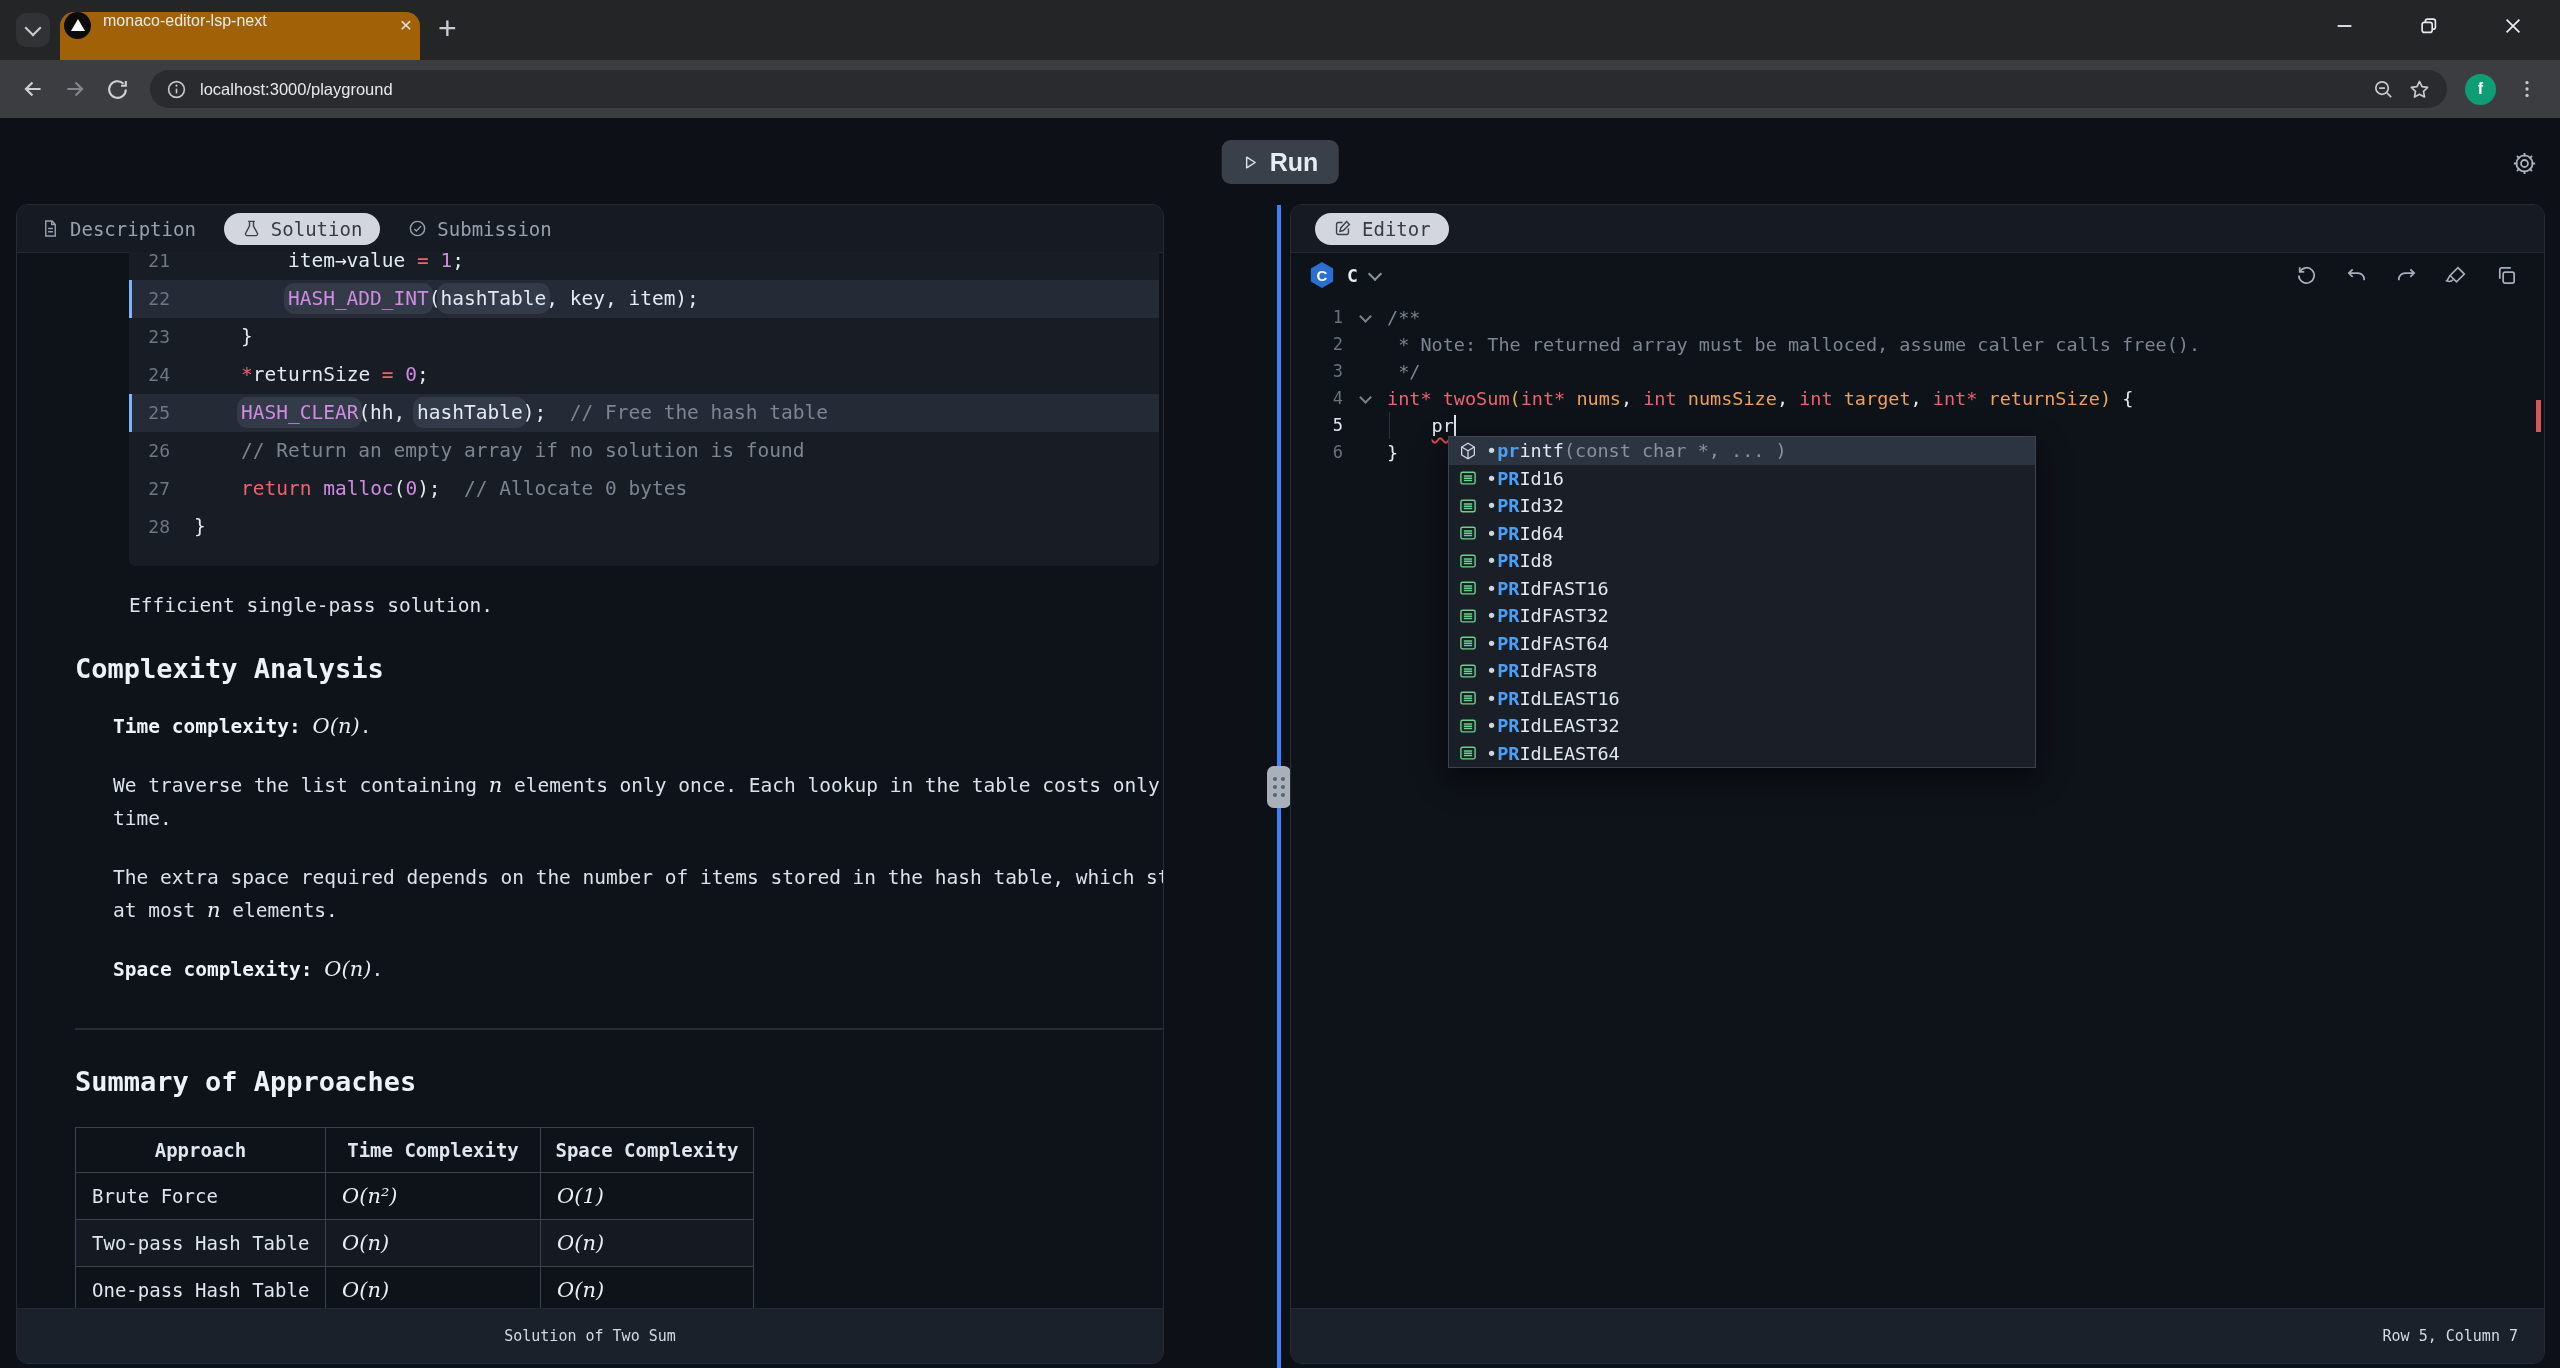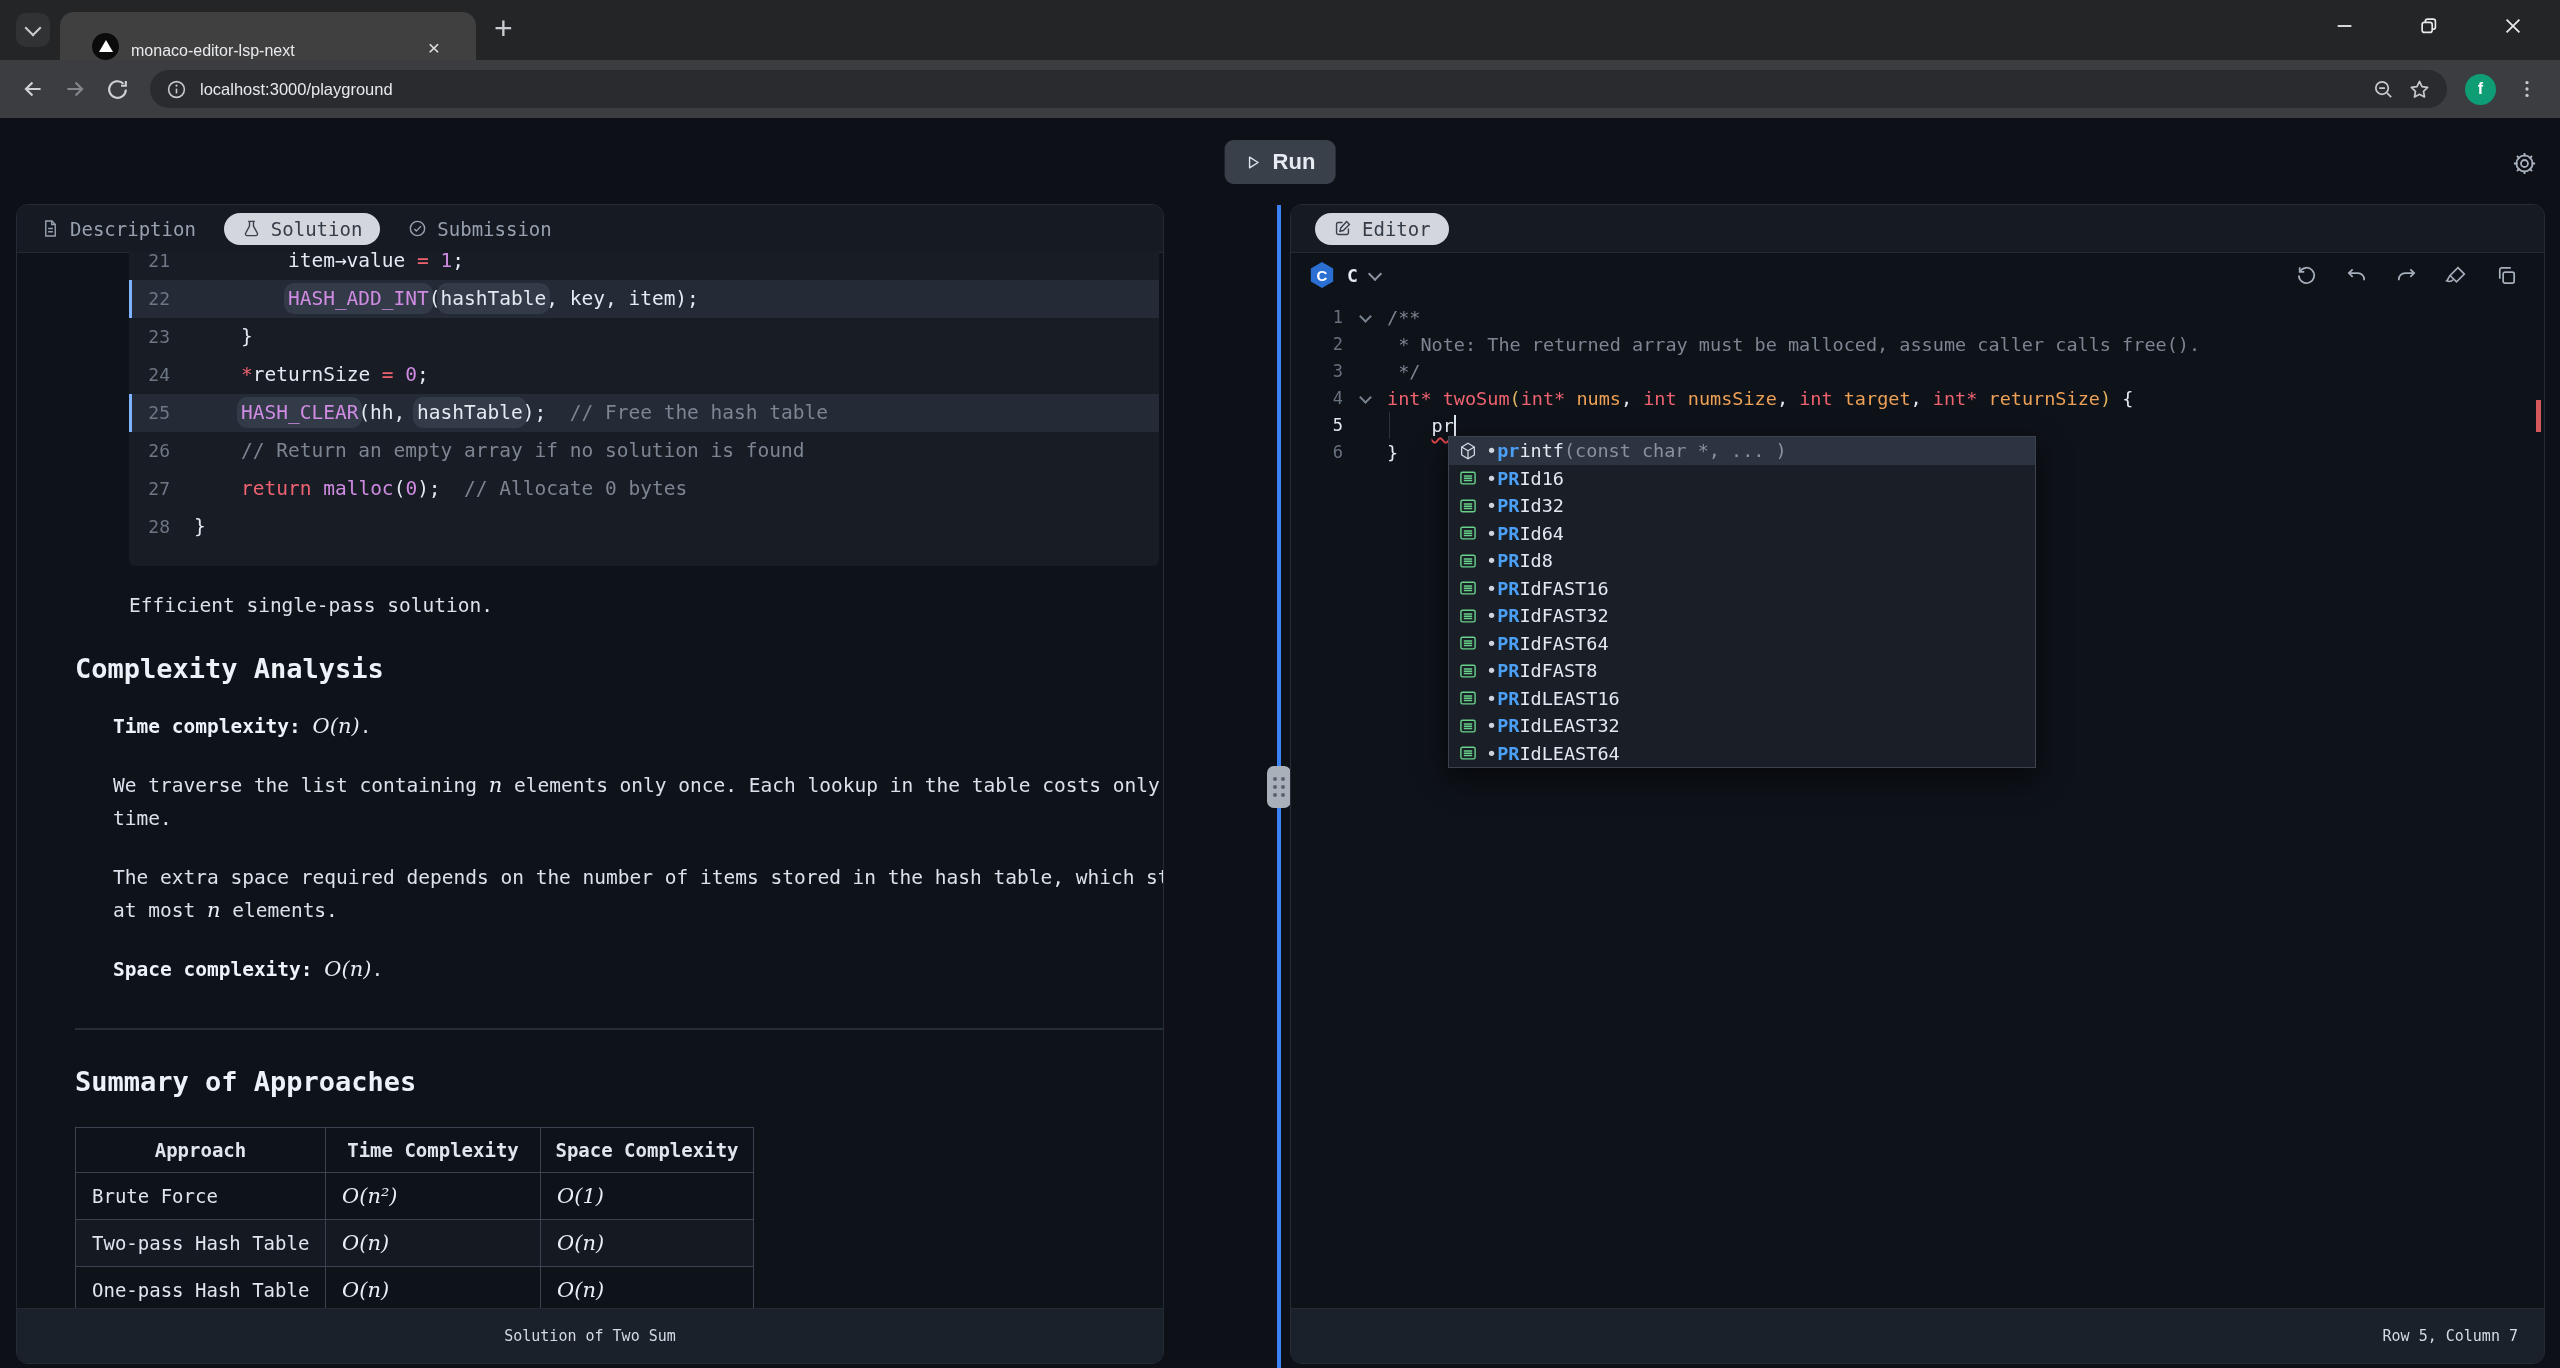--- a/index.html
+++ b/index.html
@@ -6,22 +6,22 @@
   #screen{position:relative;width:2560px;height:1368px;background:#0d1117;overflow:hidden;
           font-family:"Liberation Sans",sans-serif;-webkit-font-smoothing:antialiased;}
   svg{display:block}
 
   
   .tabstrip{height:60px;background:#232527;display:flex;align-items:flex-end;}
   .tab-search{width:34px;height:34px;margin:0 0 13px 16px;border-radius:10px;background:#303234;
               display:flex;align-items:center;justify-content:center;}
   .chev{width:10px;height:10px;border-right:2.5px solid #c9ccd1;border-bottom:2.5px solid #c9ccd1;
         transform:rotate(45deg);margin-top:-5px;}
-  .tab{width:352px;height:48px;background:#404040;border-radius:14px 14px 0 0;display:flex;
-       align-items:flex-end;padding:0 32px;margin-left:10px;}
+  .tab{width:352px;height:48px;background:#a16207;border-radius:14px 14px 0 0;display:flex;
+       align-items:flex-start;padding:0 4px;margin-left:10px;}
   .favicon{width:27px;height:27px;border-radius:50%;background:#0b0b0c;display:flex;align-items:center;
            justify-content:center;flex:none;}
   .favicon .tri{width:0;height:0;border-left:7px solid transparent;border-right:7px solid transparent;
                 border-bottom:12px solid #fff;margin-top:-2px;}
   .tab-title{margin-left:12px;color:#e8eaed;font-size:16px;flex:1;white-space:nowrap;overflow:hidden;}
   .tab-close{color:#dfe2e6;font-size:21px;line-height:1;padding:2px 4px;}
   .newtab{color:#c9ccd1;font-size:32px;font-weight:300;margin:0 0 16px 18px;line-height:1;}
   .win{margin-left:auto;display:flex;align-items:center;gap:62px;padding-right:36px;align-self:center;margin-bottom:8px;}
 
   .toolbar{height:58px;background:#3b3d40;display:flex;align-items:center;padding:0 12px;}
@@ -30,21 +30,21 @@
            align-items:center;padding:0 16px;gap:13px;}
   .url{color:#e7e9ec;font-size:16.5px;}
   .omni-sp{flex:1}
   .avatar{width:31px;height:31px;border-radius:50%;background:#0f9d76;color:#fff;font-weight:700;
           font-size:16px;display:flex;align-items:center;justify-content:center;margin:0 10px 0 6px;}
 
   
   .app{position:absolute;left:0;top:118px;width:2560px;height:1250px;background:#0d1117;}
   .runbtn{position:absolute;left:50%;top:22px;transform:translateX(-50%);height:44px;background:#3a404a;
           border-radius:9px;display:flex;align-items:center;gap:11px;padding:0 20px;color:#e7ecf2;
-          font-size:22px;font-weight:700;}
+          font-size:25px;font-weight:700;}
   .gear{position:absolute;right:22px;top:32px;}
   .vdiv{position:absolute;left:1277px;top:87px;width:4px;height:1163px;background:#3b82f6;}
   .grip{position:absolute;left:1267px;top:648px;width:24px;height:42px;border-radius:7px;background:#a9b0ba;
         display:grid;grid-template-columns:repeat(2,4px);grid-template-rows:repeat(3,4px);gap:4px;
         align-content:center;justify-content:center;}
   .grip i{width:4px;height:4px;border-radius:50%;background:#59616c;}
 
   .panel{position:absolute;top:86px;height:1160px;background:#0e1219;border:1px solid #252c36;
          border-radius:12px;overflow:hidden;box-sizing:border-box;}
   .panel.pl{left:16px;width:1148px;}

